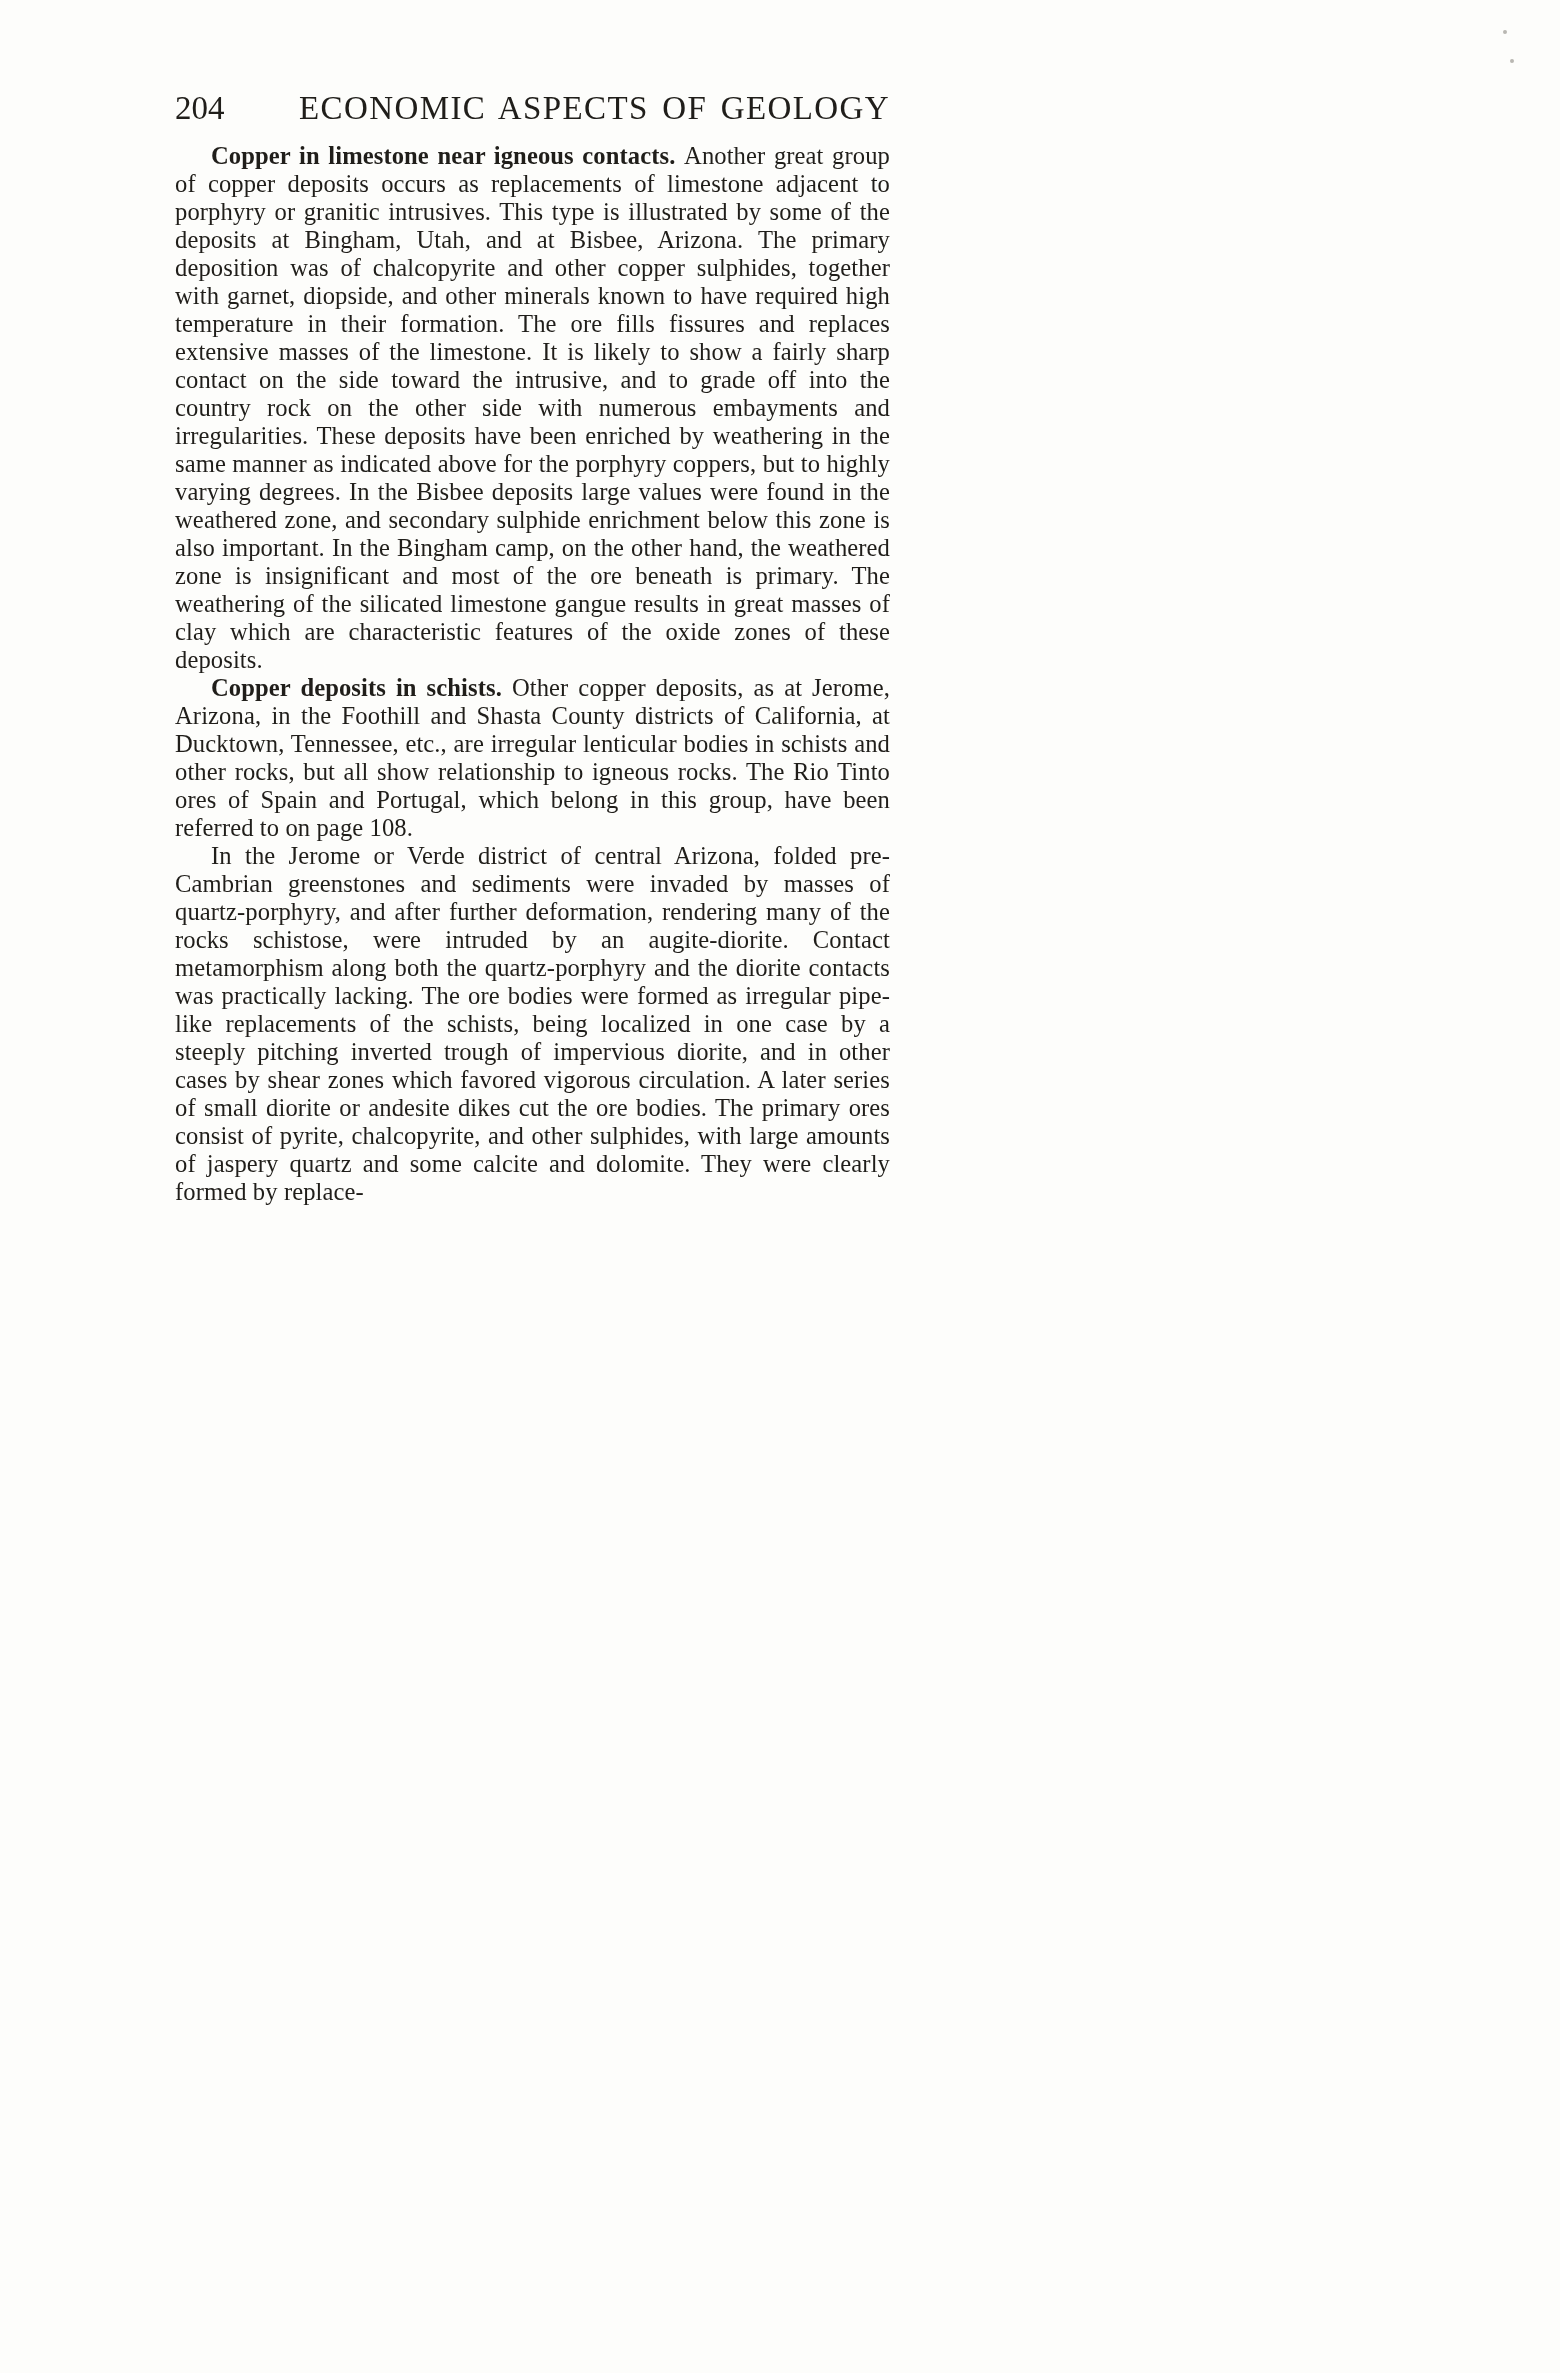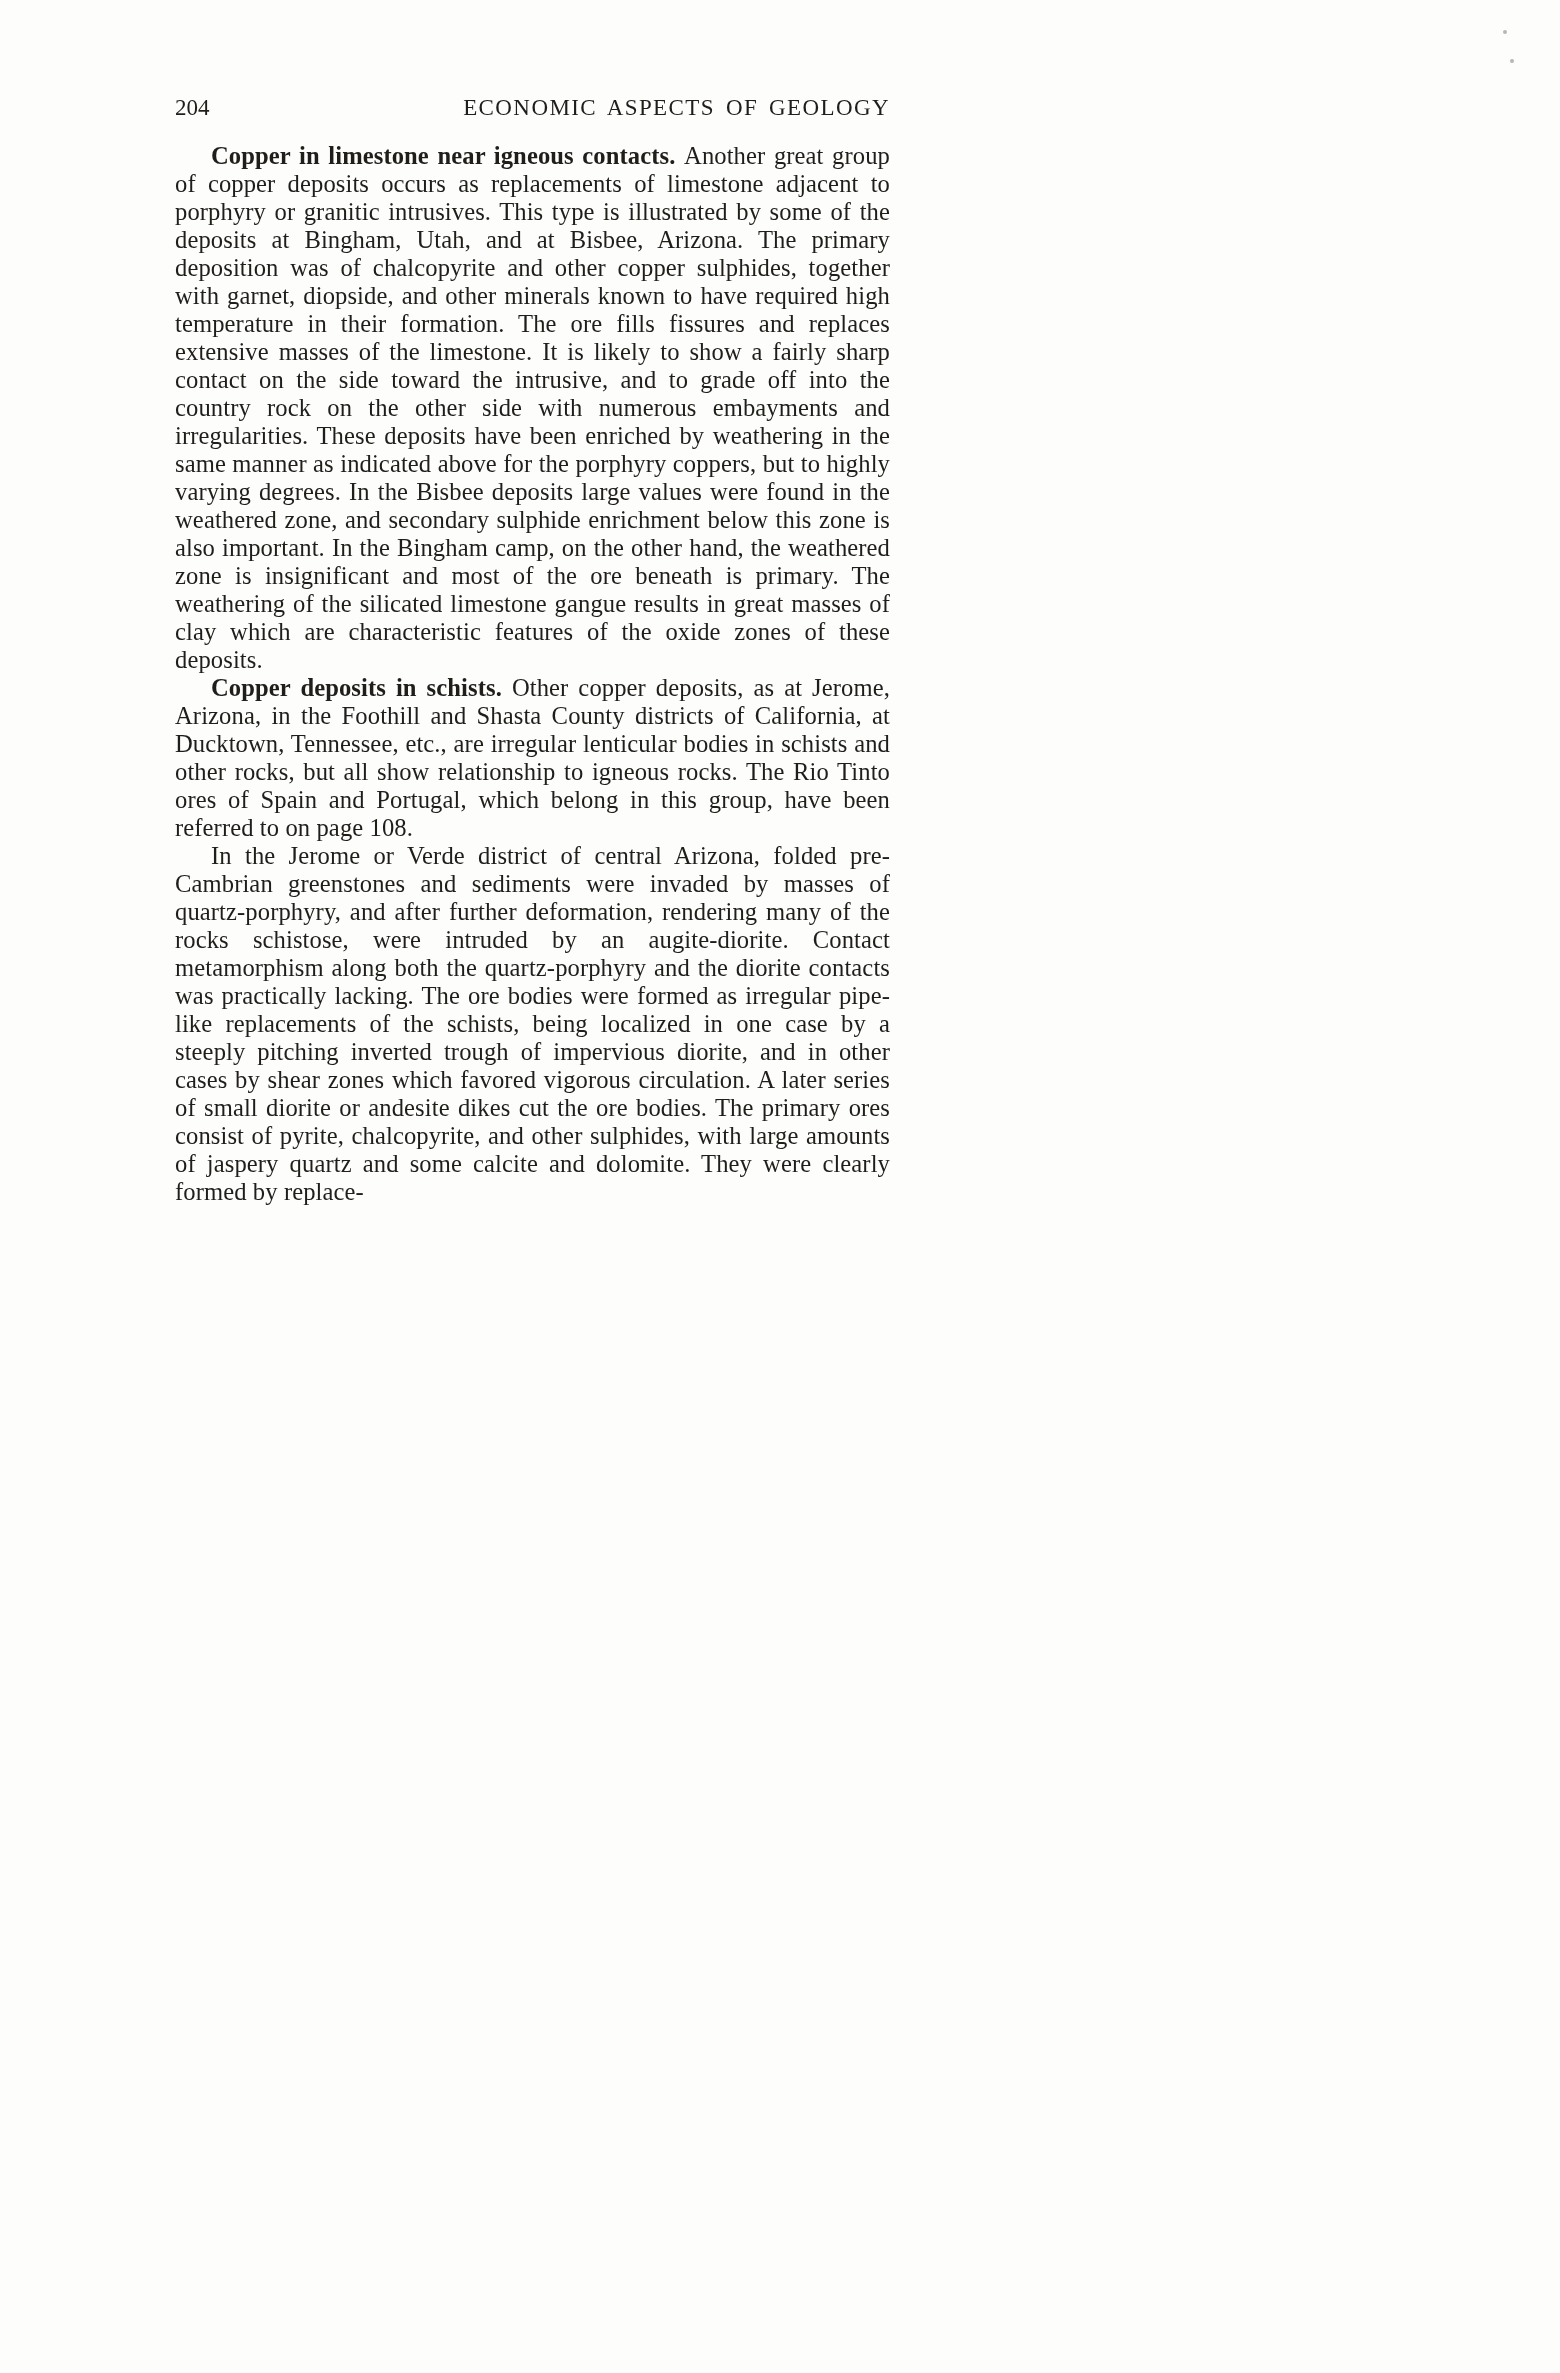--- a/index.html
+++ b/index.html
@@ -16,21 +16,21 @@
     font-family: "Liberation Serif", "DejaVu Serif", serif;
     color: #201e1a;
   }
   
   .running-head {
     position: absolute;
     left: 175px;
     top: 91px;
     width: 715px;
     height: 34px;
-    font-size: 23px;
+    font-size: 33px;
     line-height: 34px;
   }
   .page-number {
     position: absolute;
     left: 0;
     top: 0;
   }
   .head-title {
     display: block;
     text-align: right;

